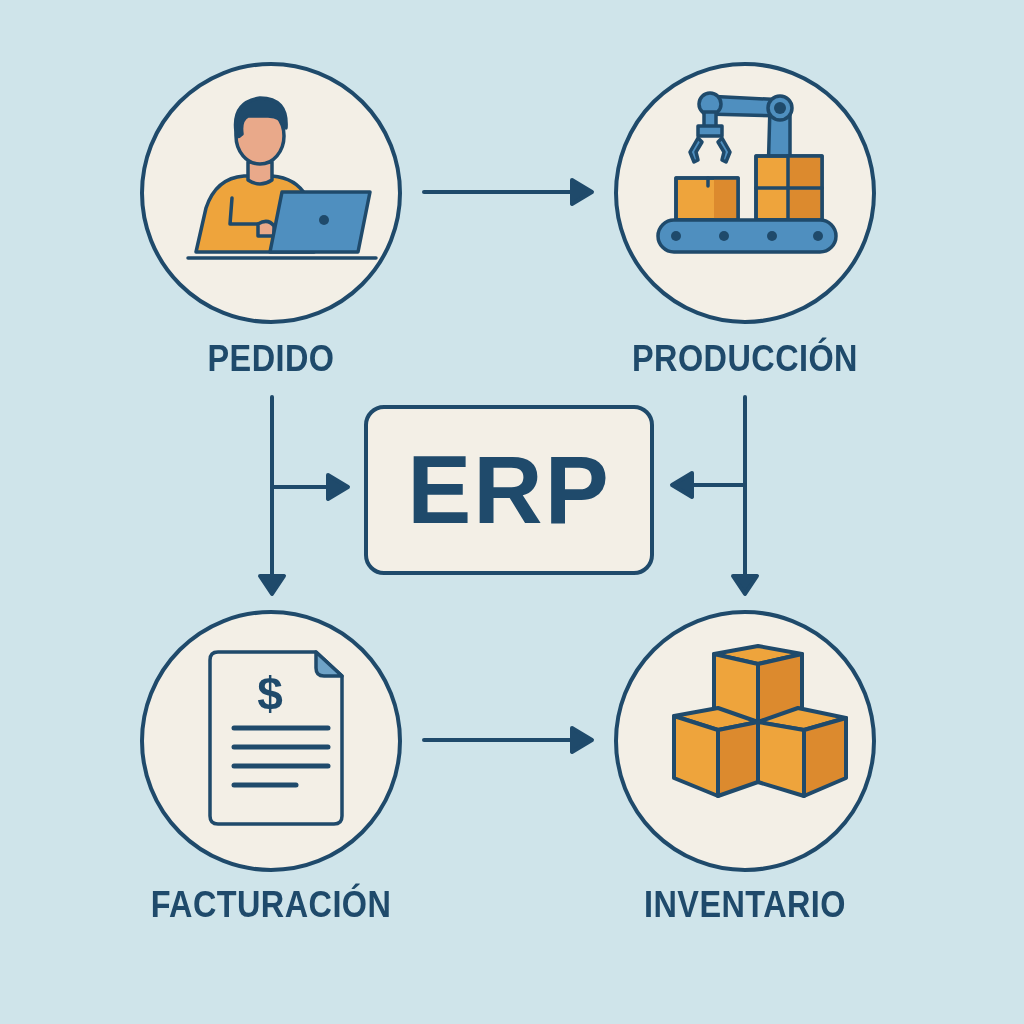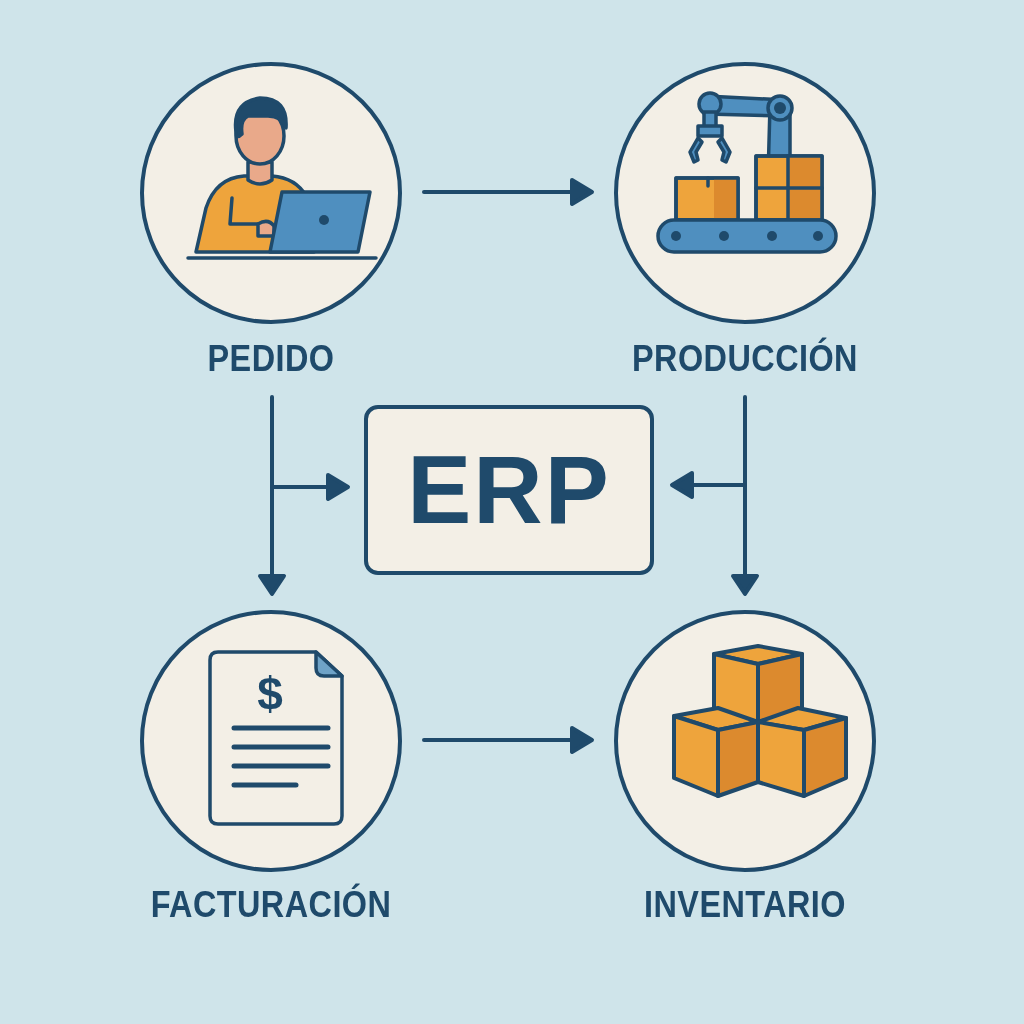--- a/index.html
+++ b/index.html
@@ -1,21 +1,21 @@
 <!DOCTYPE html>
 <html><head>
 <meta charset="utf-8">
 <style>
   html, body { margin: 0; padding: 0; }
   body { width: 1024px; height: 1024px; overflow: hidden; background: #cfe4ea; font-family: "Liberation Sans", sans-serif; }
   #stage { position: relative; width: 816px; height: 1024px; }
   .node { position: absolute; }
   .circle { position: absolute; width: 262px; height: 262px; border-radius: 50%; background: #f3efe6; border: 4px solid #1f4a6b; box-sizing: border-box; }
   .label { position: absolute; font-weight: 700; font-size: 36px; color: #1f4a6b; letter-spacing: 0.5px; text-align: center; white-space: nowrap; transform: scaleX(0.9); }
-  .erp-box { position: absolute; left: 364px; top: 405px; width: 290px; height: 170px; border: 4px solid #1f4a6b; border-radius: 14px; background: #f3efe6; box-sizing: border-box; display: flex; align-items: center; justify-content: center; }
+  .erp-box { position: absolute; left: 364px; top: 405px; width: 290px; height: 170px; border: 4px solid #1f4a6b; border-radius: 20px; background: #f3efe6; box-sizing: border-box; display: flex; align-items: center; justify-content: center; }
   .erp-text { font-weight: 700; font-size: 96px; color: #1f4a6b; letter-spacing: 2px; }
   svg.layer { position: absolute; left: 0; top: 0; }
 </style>
 </head>
 <body>
 
 <div id="stage">
 
   <svg class="layer" width="1024" height="1024">
     <defs>

